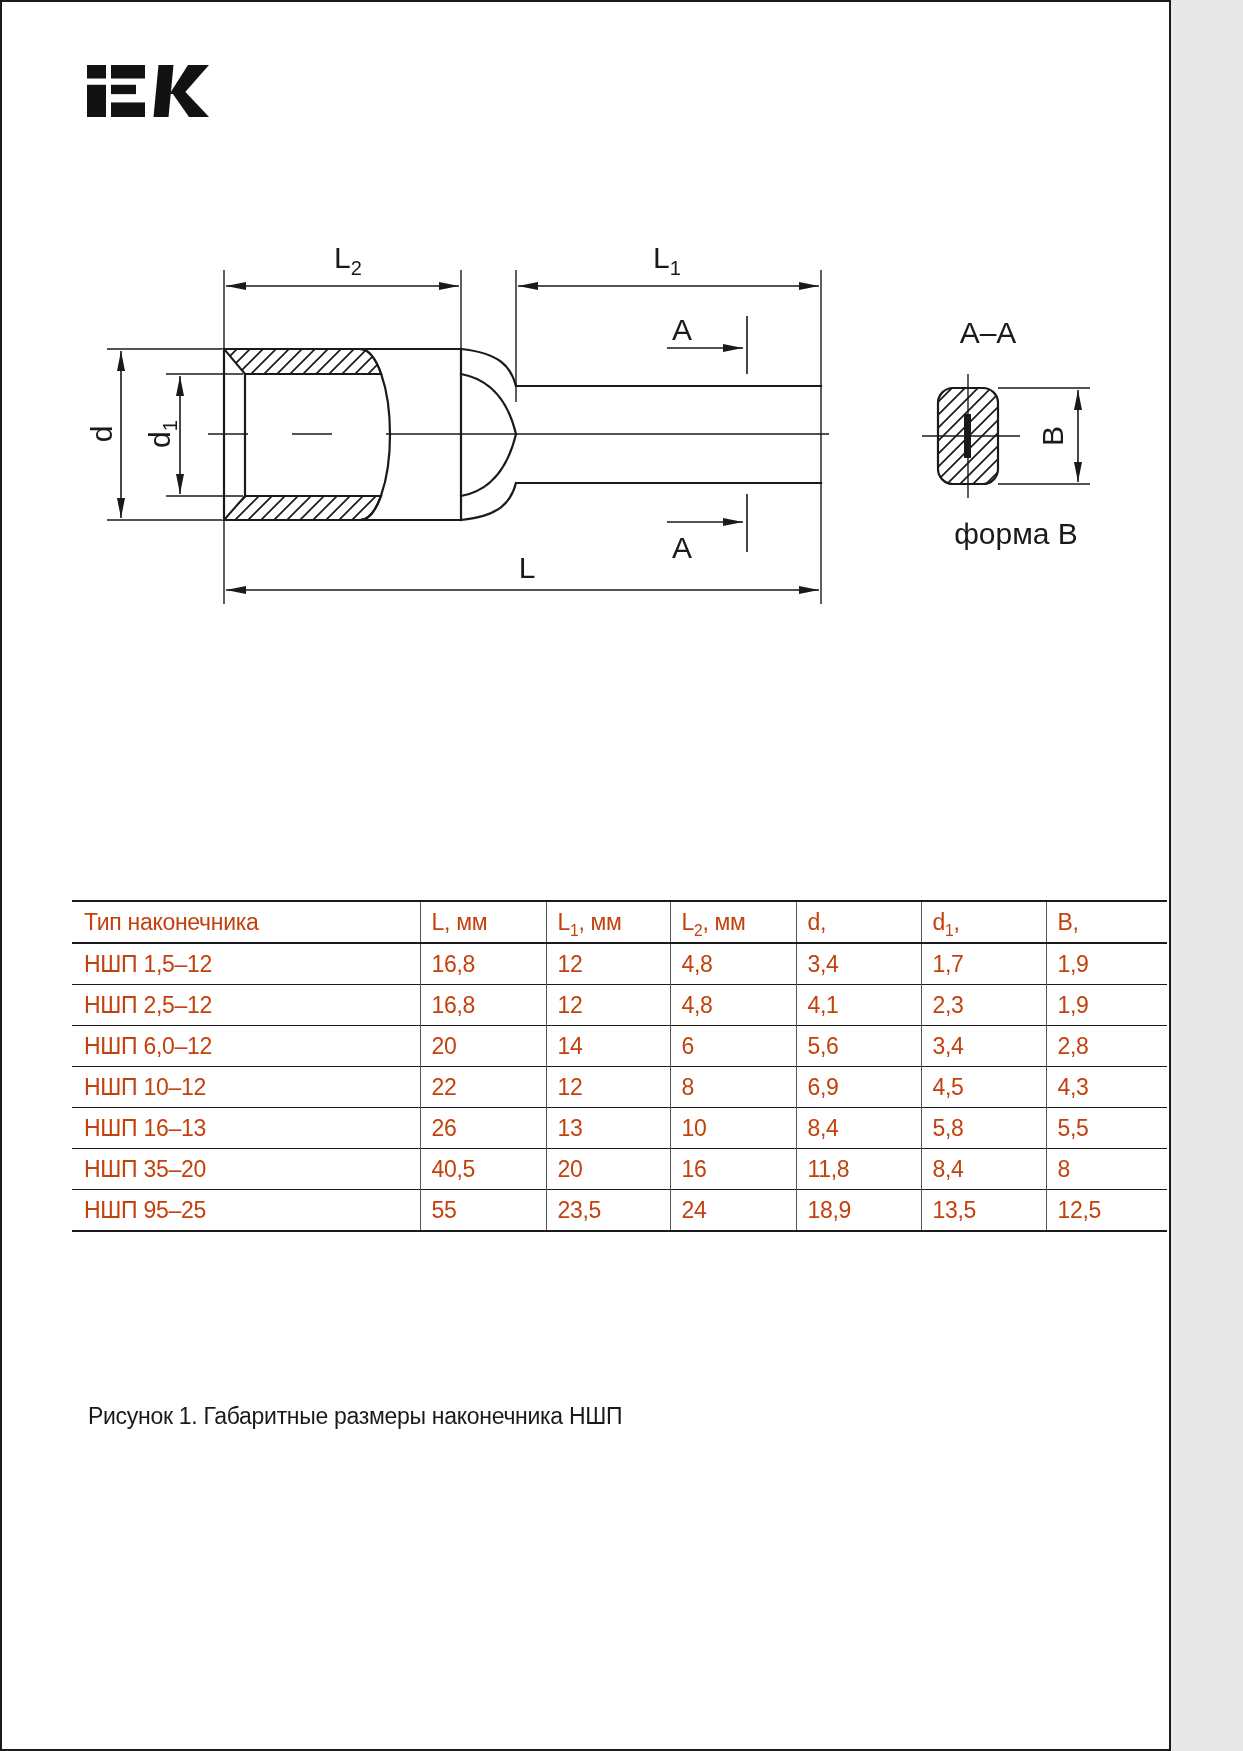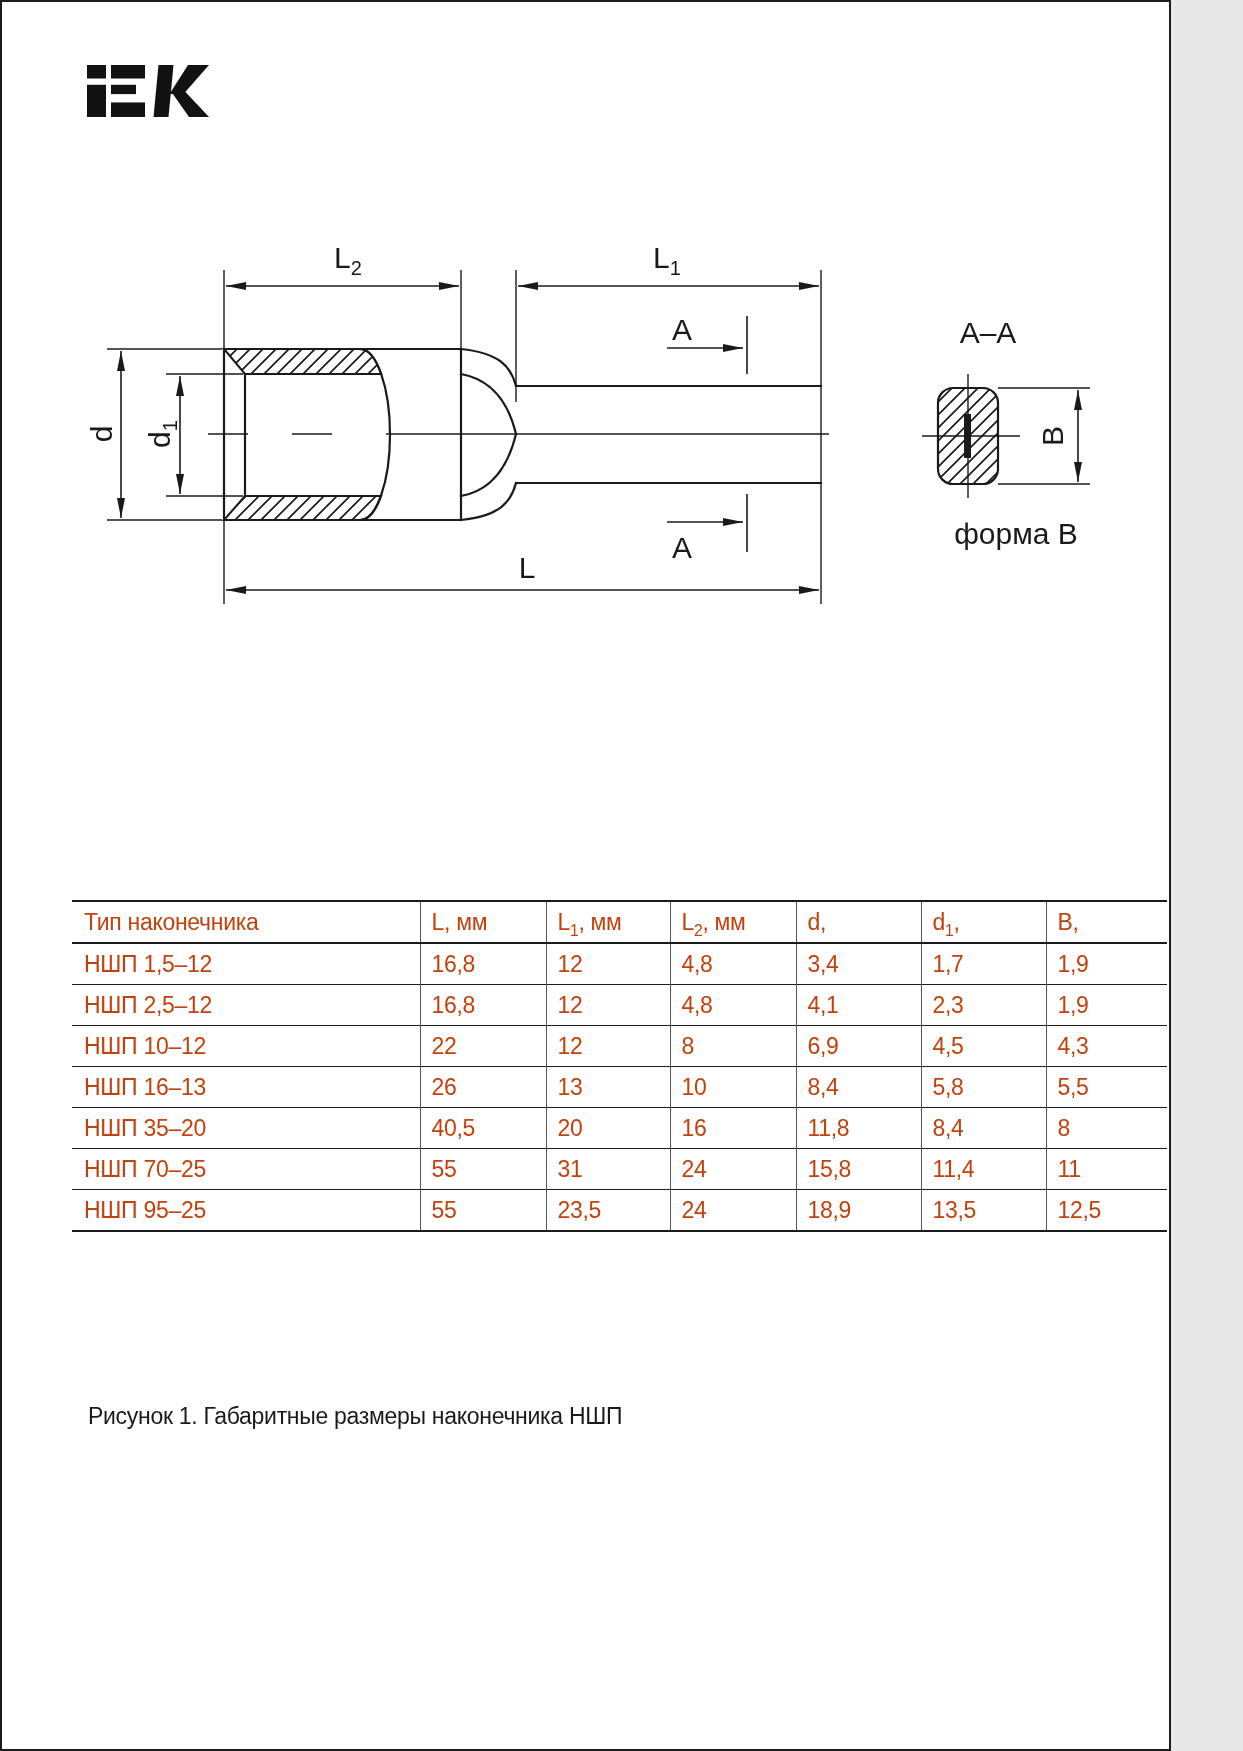--- a/index.html
+++ b/index.html
@@ -184,20 +184,29 @@
       <tr>
           <td>НШП 2,5–12</td>
           <td>16,8</td>
           <td>12</td>
           <td>4,8</td>
           <td>4,1</td>
           <td>2,3</td>
           <td>1,9</td>
         </tr>
       <tr>
+          <td>НШП 6,0–12</td>
+          <td>20</td>
+          <td>14</td>
+          <td>6</td>
+          <td>5,6</td>
+          <td>3,4</td>
+          <td>2,8</td>
+        </tr>
+      <tr>
           <td>НШП 10–12</td>
           <td>22</td>
           <td>12</td>
           <td>8</td>
           <td>6,9</td>
           <td>4,5</td>
           <td>4,3</td>
         </tr>
       <tr>
           <td>НШП 16–13</td>
@@ -211,29 +220,20 @@
       <tr>
           <td>НШП 35–20</td>
           <td>40,5</td>
           <td>20</td>
           <td>16</td>
           <td>11,8</td>
           <td>8,4</td>
           <td>8</td>
         </tr>
       <tr>
-          <td>НШП 70–25</td>
-          <td>55</td>
-          <td>31</td>
-          <td>24</td>
-          <td>15,8</td>
-          <td>11,4</td>
-          <td>11</td>
-        </tr>
-      <tr>
           <td>НШП 95–25</td>
           <td>55</td>
           <td>23,5</td>
           <td>24</td>
           <td>18,9</td>
           <td>13,5</td>
           <td>12,5</td>
         </tr>
     </tbody>
   </table>

